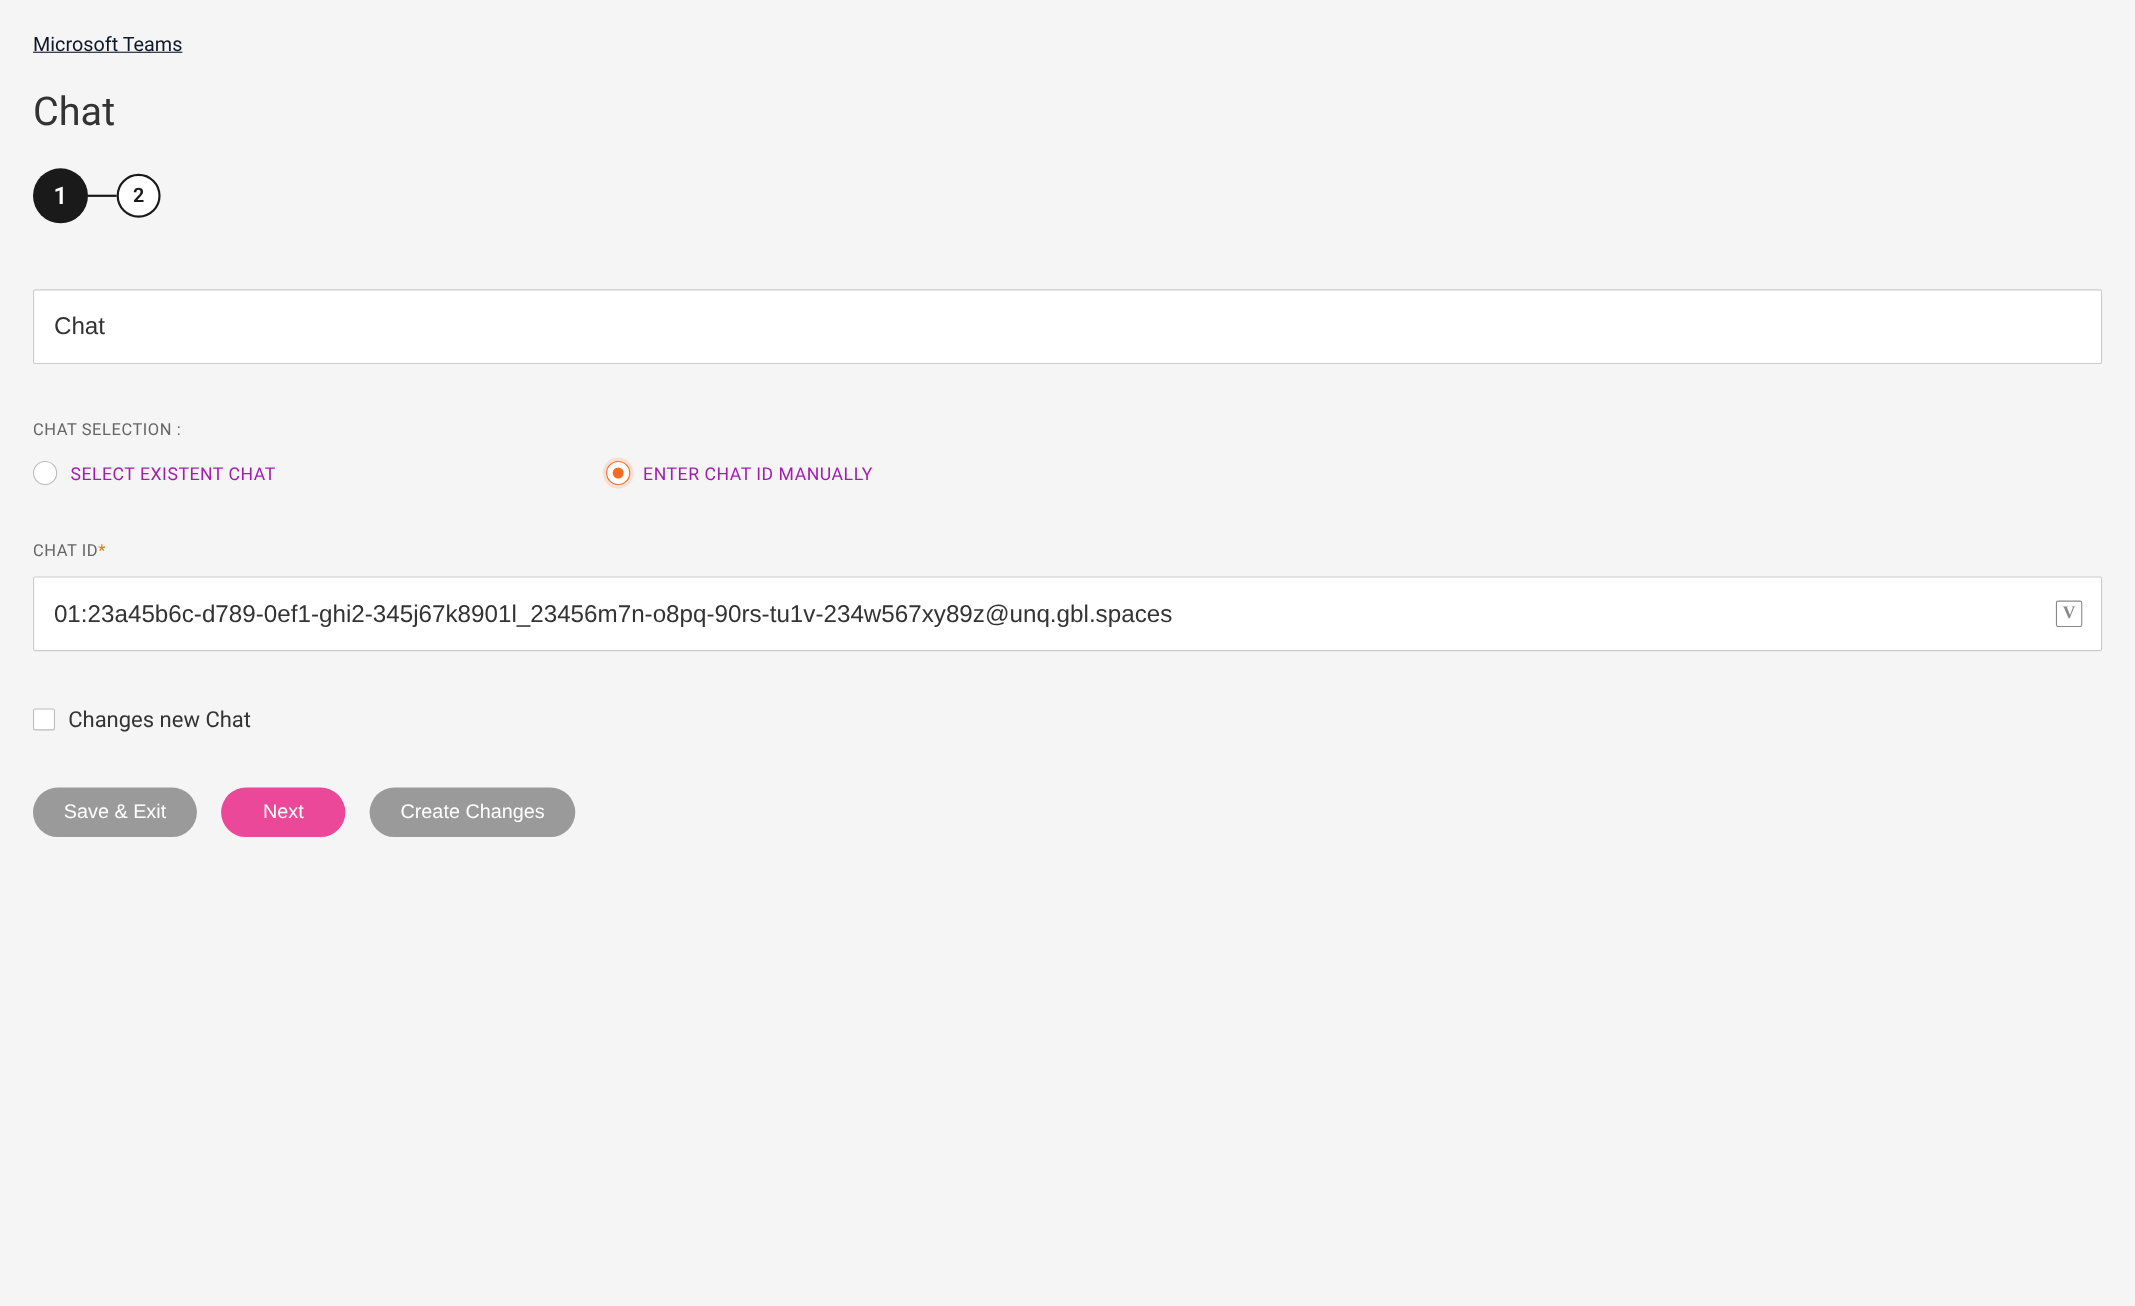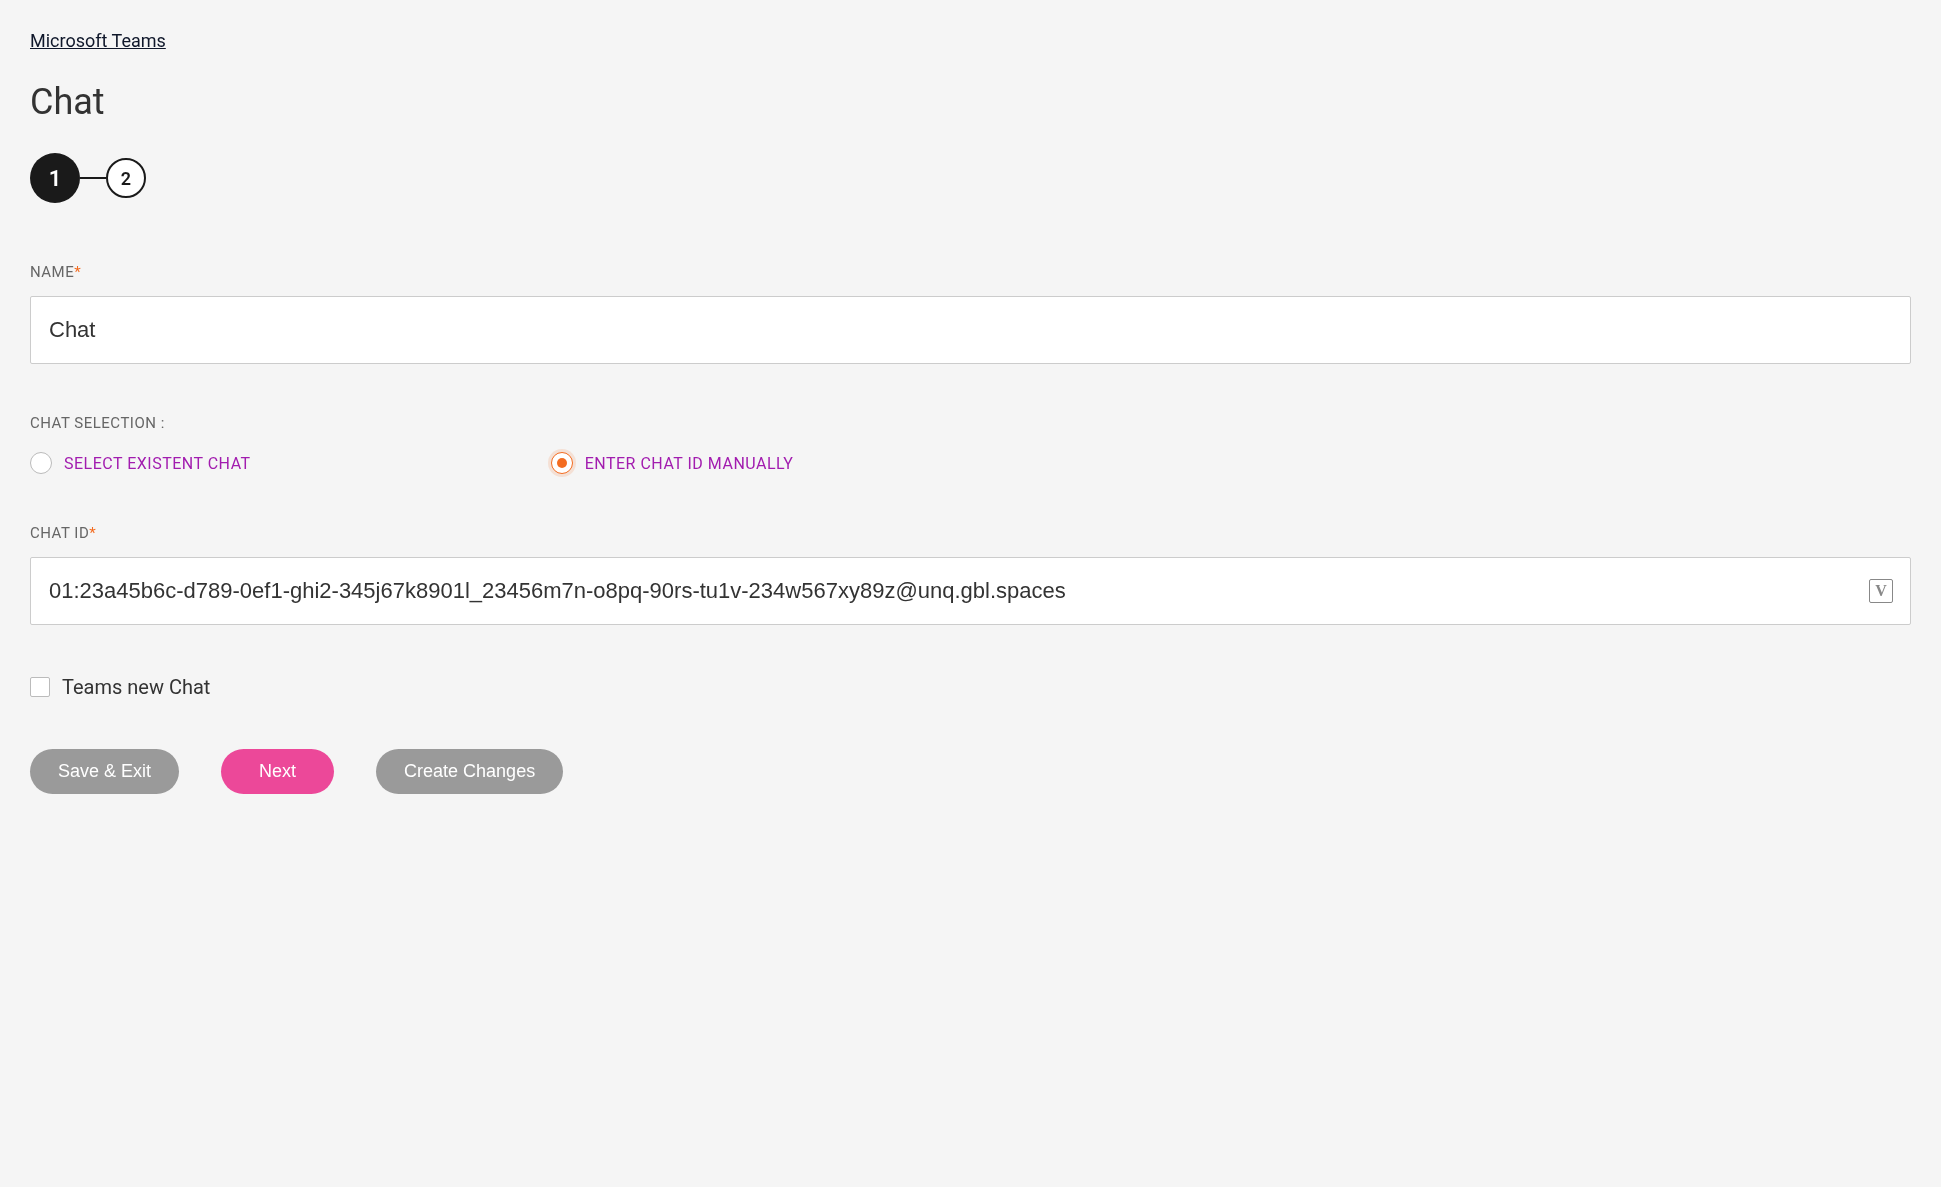--- a/index.html
+++ b/index.html
@@ -154,21 +154,21 @@
       border: 1px solid #bbb;
       background: #fff;
       border-radius: 2px;
     }
     .checkbox-label {
       font-size: 20px;
       color: #333;
     }
     .button-row {
       display: flex;
-      gap: 42px;
+      gap: 22px;
     }
     .btn {
       padding: 12px 28px;
       font-size: 18px;
       font-weight: 500;
       border: none;
       border-radius: 24px;
       cursor: pointer;
       color: #fff;
     }
@@ -184,23 +184,20 @@
 
 <h1 class="page-title">Chat</h1>
 
 <div class="stepper">
   <div class="step active">1</div>
   <div class="step-connector"></div>
   <div class="step inactive">2</div>
 </div>
 
 <div class="field-group">
-  <label class="field-label">
-    <span>NAME</span><span class="required">*</span>
-  </label>
   <input type="text" class="text-input" value="Chat" style="">
 </div>
 
 <div class="field-group">
   <label class="field-label">CHAT SELECTION :</label>
   <div class="radio-row">
     <div class="radio-item">
       <div class="radio-outer"></div>
       <span class="radio-label">SELECT EXISTENT CHAT</span>
     </div>
@@ -218,21 +215,21 @@
     <span>CHAT ID</span><span class="required">*</span>
   </label>
   <div class="text-input-wrapper">
     <input type="text" class="text-input" style="padding-right: 56px;" value="01:23a45b6c-d789-0ef1-ghi2-345j67k8901l_23456m7n-o8pq-90rs-tu1v-234w567xy89z@unq.gbl.spaces">
     <span class="input-suffix-icon">V</span>
   </div>
 </div>
 
 <div class="checkbox-row">
   <div class="checkbox-box"></div>
-  <span class="checkbox-label">Teams new Chat</span>
+  <span class="checkbox-label">Changes new Chat</span>
 </div>
 
 <div class="button-row">
   <button class="btn btn-secondary">Save &amp; Exit</button>
   <button class="btn btn-primary">Next</button>
   <button class="btn btn-secondary">Create Changes</button>
 </div>
 
 
 

